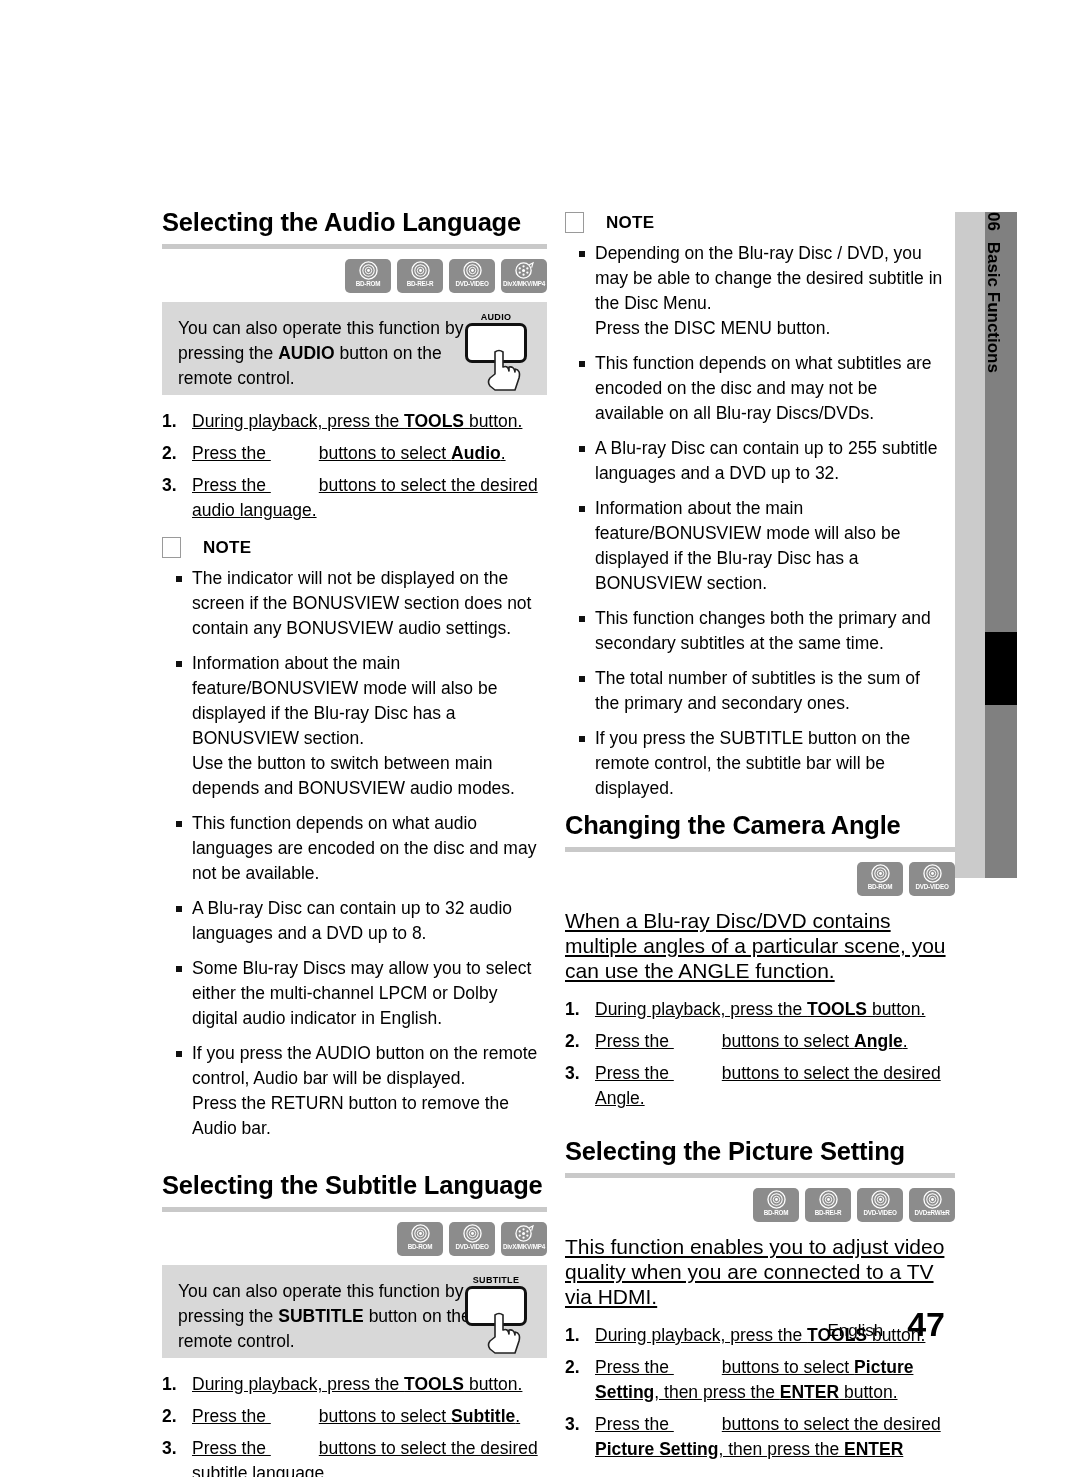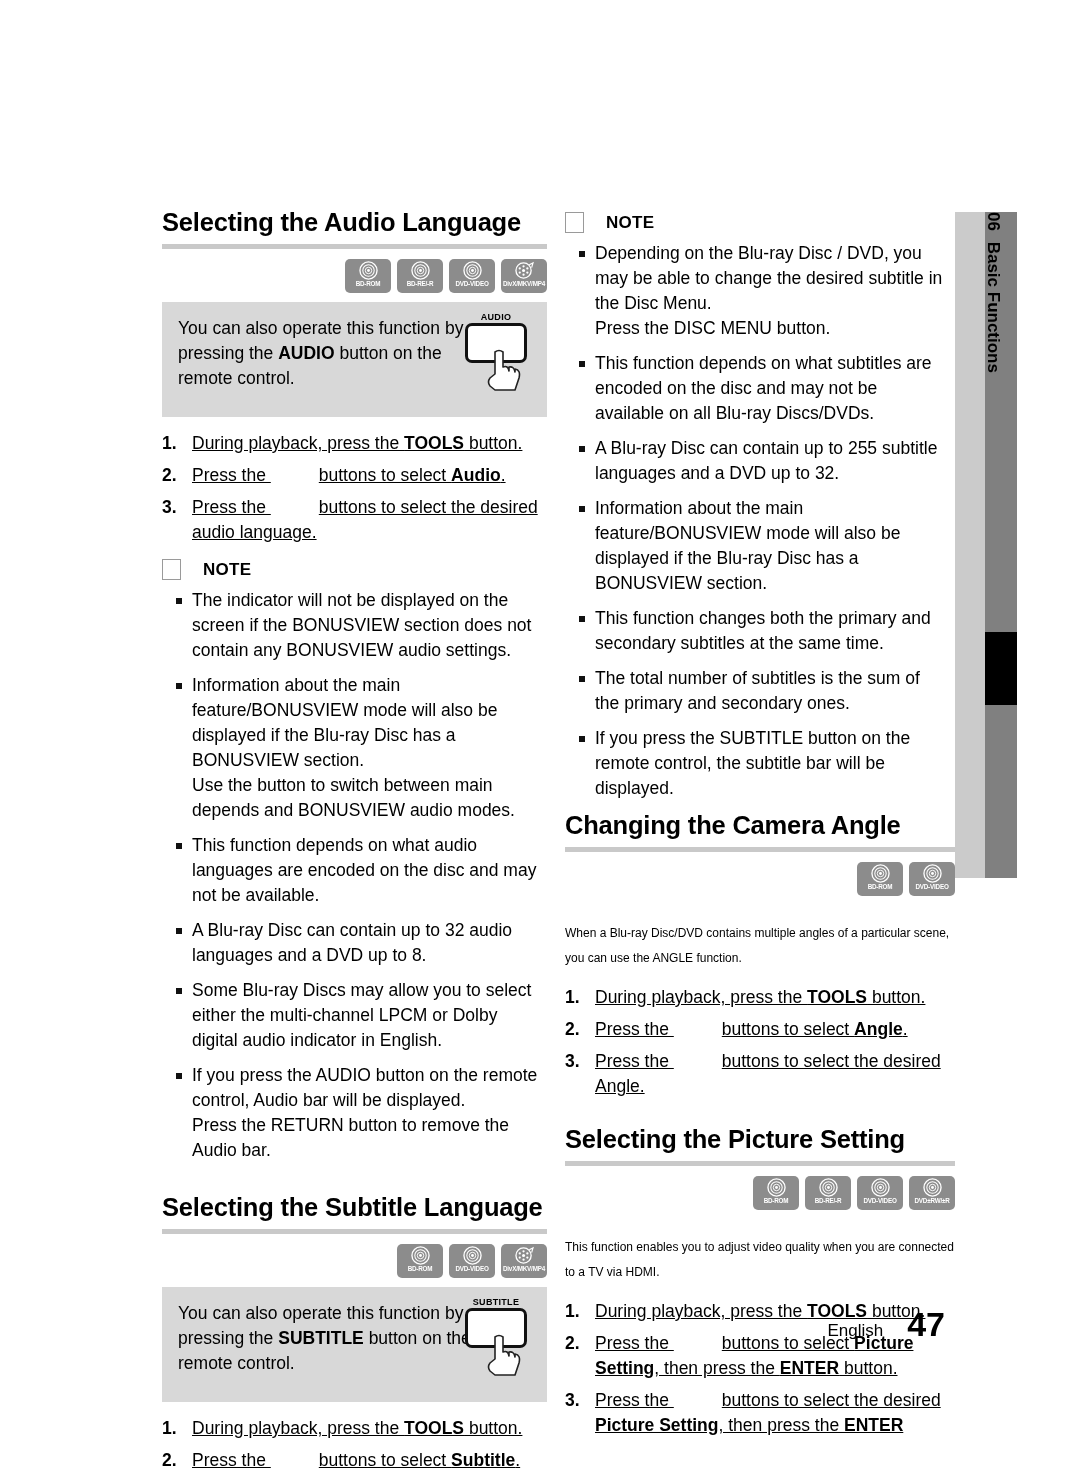--- a/index.html
+++ b/index.html
@@ -30,21 +30,21 @@
   .badges{display:flex;gap:6px;justify-content:flex-end;margin-top:10px;}
   .badge{width:46px;height:34px;background:#8c8c8c;border-radius:5px;
          display:flex;flex-direction:column;align-items:center;justify-content:flex-start;
          padding-top:2px;box-sizing:border-box;}
   .badge .disc{width:19px;height:19px;position:relative;}
   .badge .disc svg{display:block;}
   .badge .blabel{font-size:6.3px;color:#fff;font-weight:bold;line-height:8px;
                  letter-spacing:-0.2px;white-space:nowrap;margin-top:0px;}
 
   
-  .tipbox{background:#d8d8d8;padding:14px 16px 26px 16px;margin-top:9px;
+  .tipbox{background:#d8d8d8;padding:14px 16px 4px 16px;margin-top:9px;
           position:relative;min-height:62px;box-sizing:border-box;}
   .tipbox .tiptext{font-size:17.5px;line-height:25px;width:300px;}
   .tipbox .remote{position:absolute;right:14px;top:10px;width:74px;height:78px;}
   .rbtn-label{font-size:9px;font-weight:bold;text-align:center;letter-spacing:0.3px;}
   .rbtn{width:56px;height:34px;border:3px solid #111;border-radius:7px;background:#fff;
         margin:1px auto 0 auto;}
 
   
   .steps{margin-top:14px;}
   .step{display:flex;font-size:17.5px;line-height:25px;margin-bottom:7px;}
@@ -57,21 +57,21 @@
   .note-hd{display:flex;align-items:center;gap:22px;margin-bottom:7px;}
   .note-sq{width:17px;height:19px;border:1.5px solid #9a9a9a;background:#fff;flex:none;}
   .note-title{font-size:17px;font-weight:bold;letter-spacing:0.3px;}
   .note ul{list-style:none;margin:8px;padding:0;}
   .note li{position:relative;padding-left:22px;font-size:17.5px;line-height:25px;
            margin-bottom:10px;}
   .note li:before{content:"";position:absolute;left:6px;top:10px;width:6px;height:6px;background:#111;}
   .note li .sub{display:block;}
 
   
-  .para{font-size:12px;line-height:25px;margin-top:25px;}
+  .para{font-size:21px;line-height:25px;margin-top:12px;text-decoration:underline;}
 
   
   .footer{position:absolute;left:0;top:1305px;width:945px;text-align:right;}
   .footer .lang{font-size:17px;}
   .footer .pg{font-size:34px;font-weight:bold;margin-left:24px;}
 
   b{font-weight:bold;}
   .hand{position:absolute;right:6px;top:36px;width:46px;height:44px;}
 </style>
 </head>

